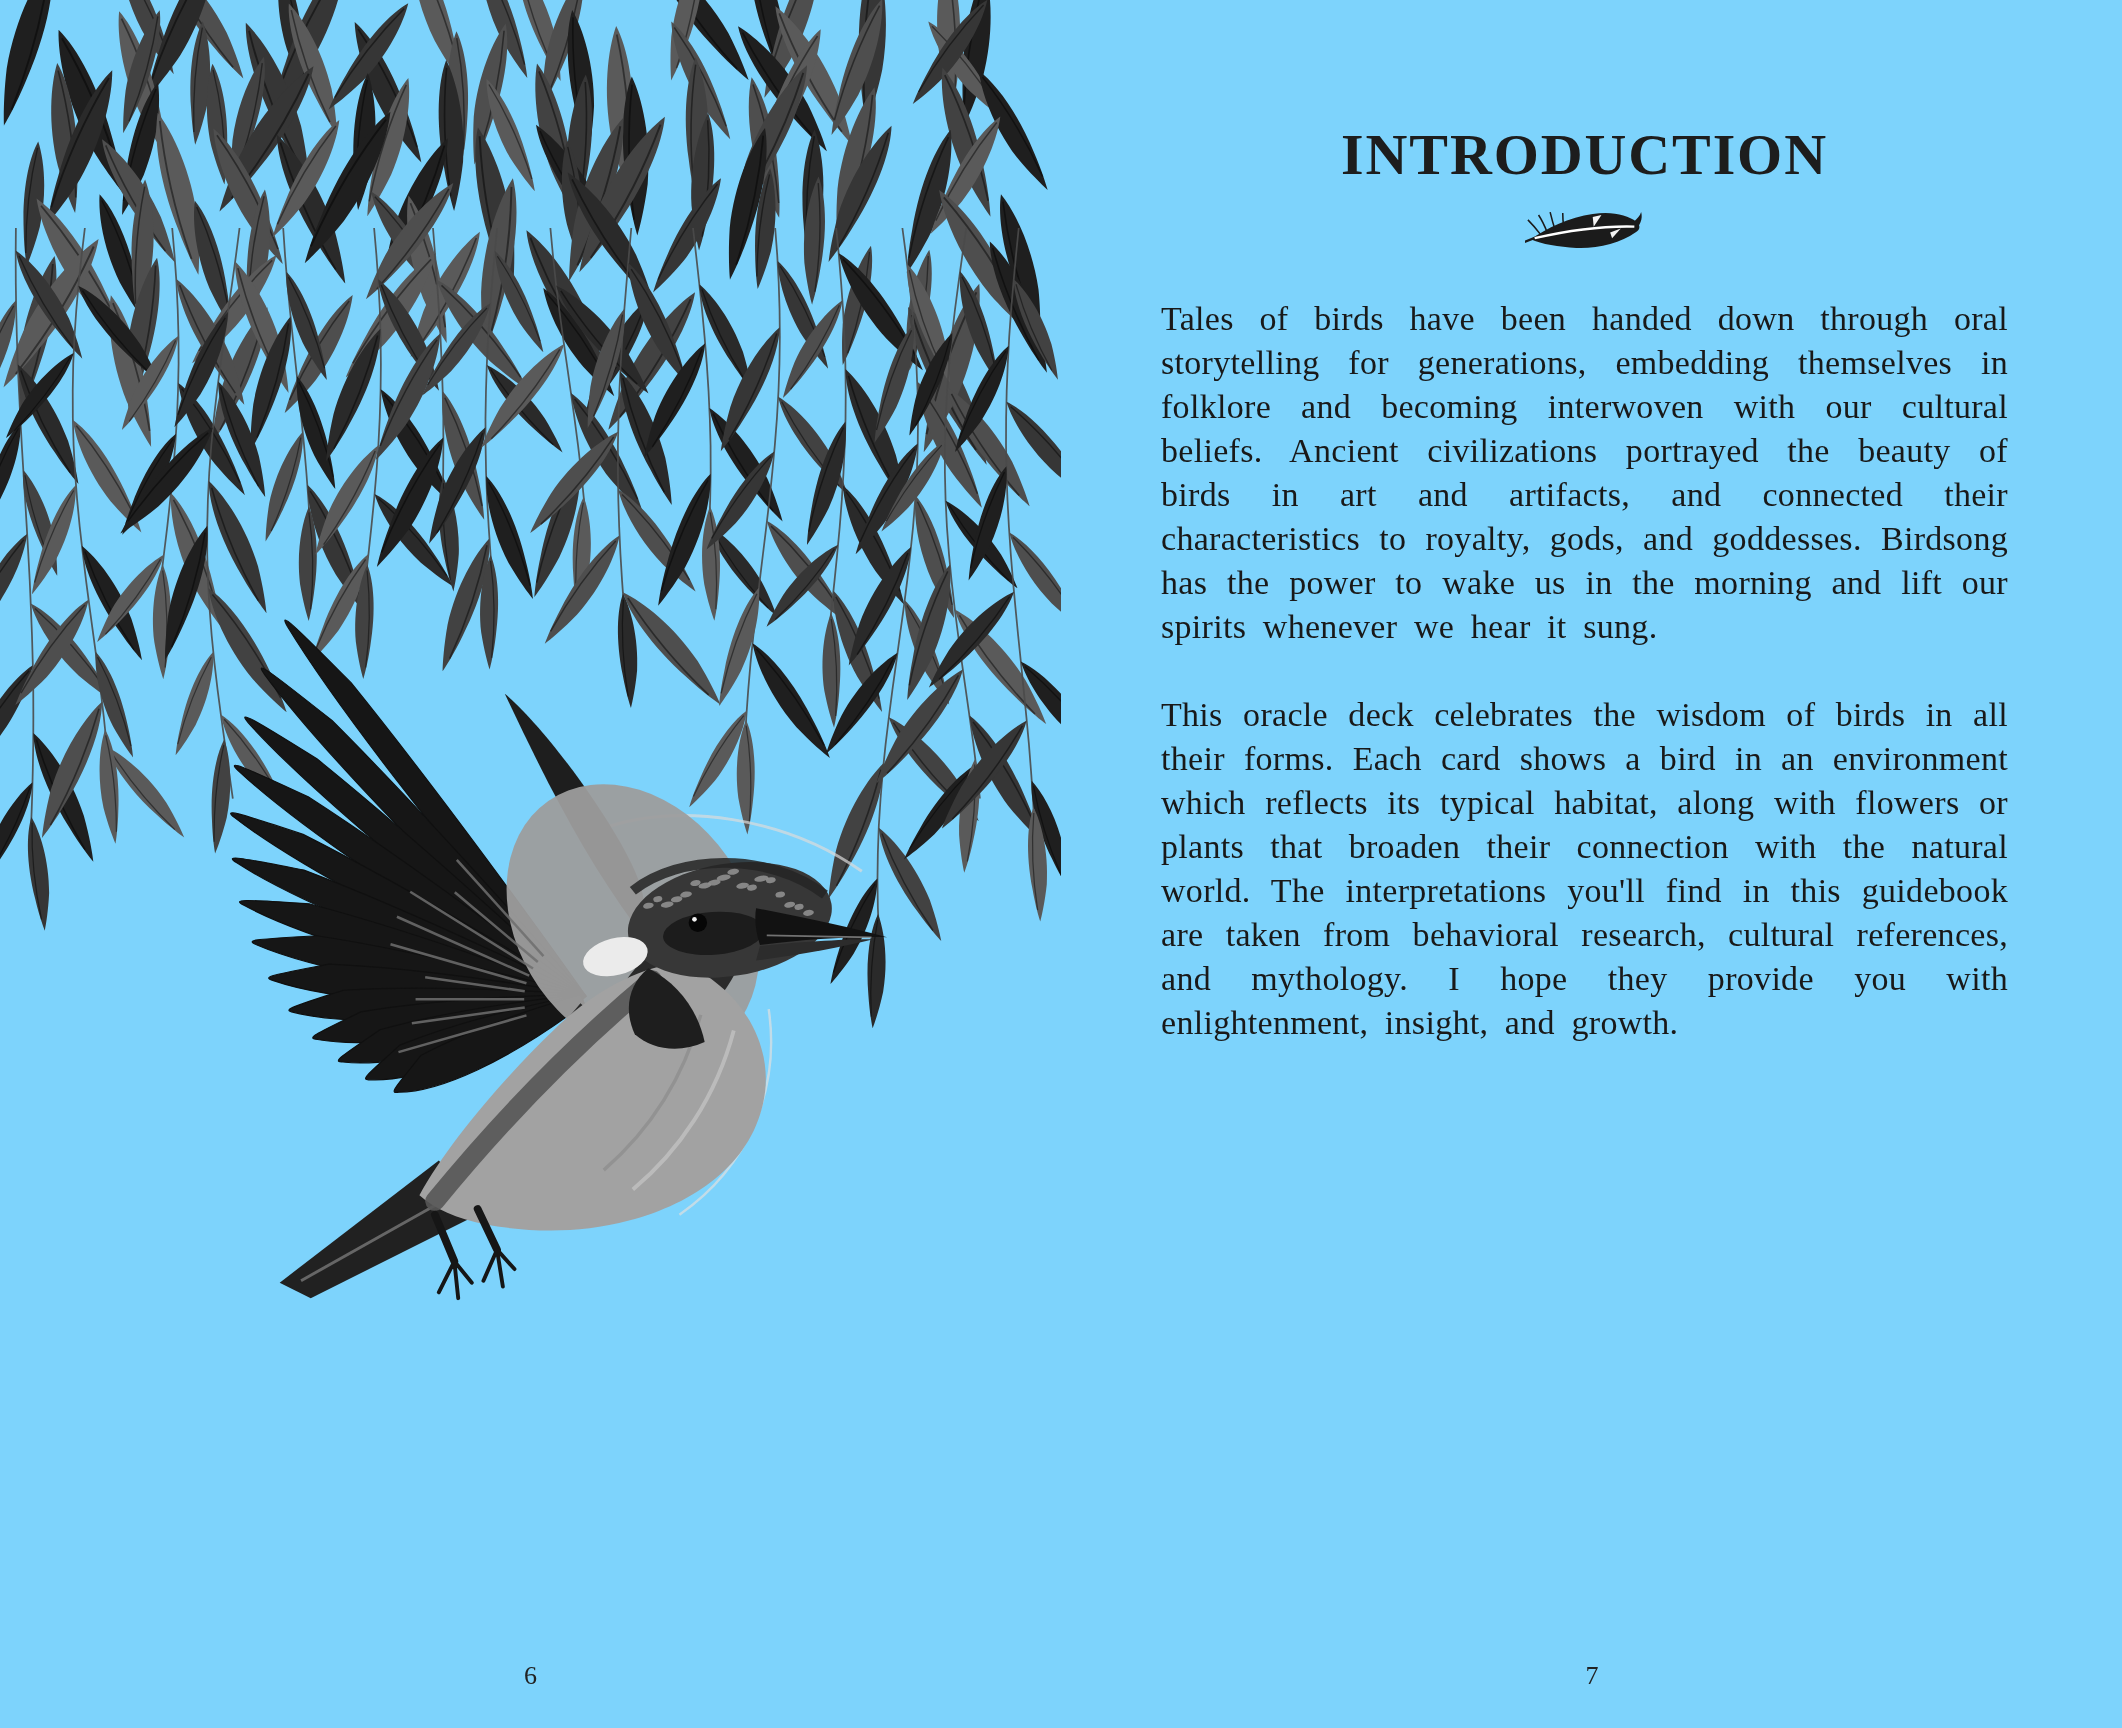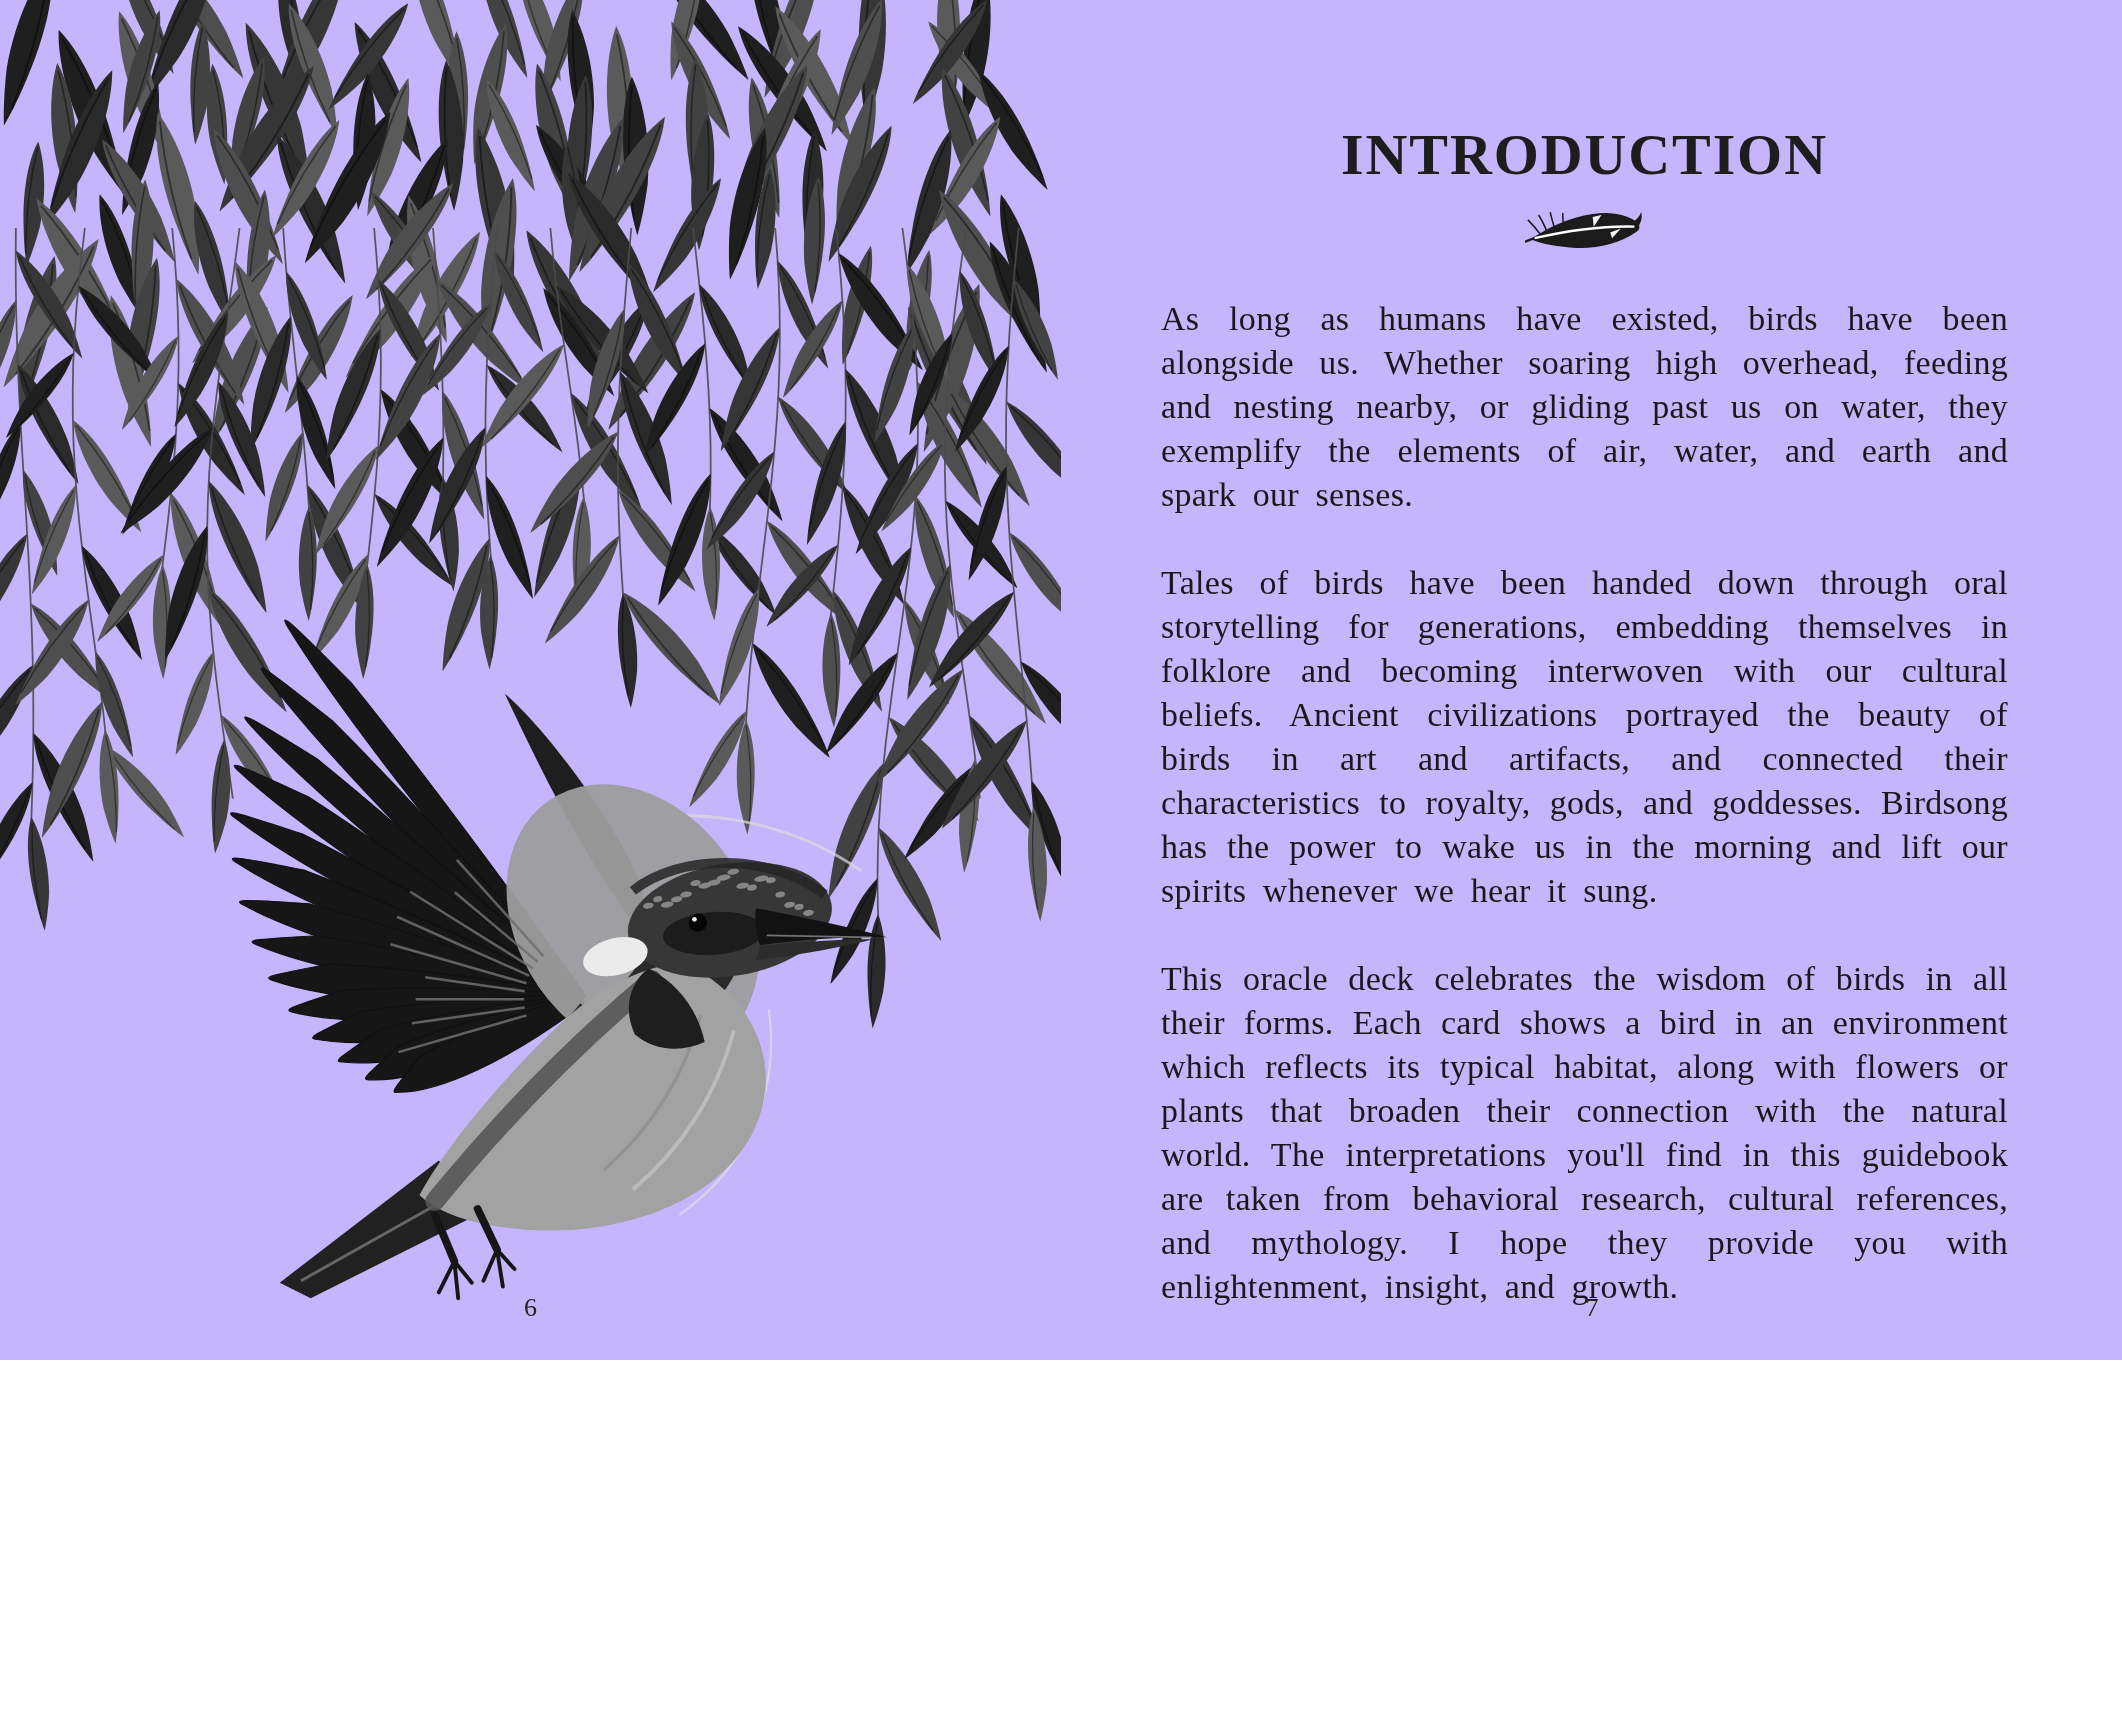--- a/index.html
+++ b/index.html
@@ -2,21 +2,21 @@
 <html><head>
 <meta charset="utf-8">
 <style>
   html,body{margin:0;padding:0;}
   body{
     width:2122px;height:1728px;background:#ffffff;
     font-family:"Liberation Serif", serif;color:#1a1a1a;
     -webkit-font-smoothing:antialiased;
   }
   .spread{position:relative;width:2122px;height:1728px;overflow:hidden;background:#ffffff;}
-  .page{position:absolute;top:0;height:1360px;background:#c4b5fd;}
+  .page{position:absolute;top:0;height:1728px;background:#7dd3fc;}
   .page-left{left:0;width:1061px;}
   .page-right{left:1061px;width:1062px;}
   .illu{position:absolute;left:0;top:0;width:1061px;height:1728px;display:block;}
   .text-col{position:absolute;left:100px;top:124px;width:847px;}
   h1.chapter-title{
     margin:0;font-size:58px;line-height:62px;font-weight:700;
     text-align:center;letter-spacing:1.9px;color:#1d1d1d;
     font-family:"Liberation Serif", serif;
   }
   .ornament{height:47px;margin-top:21.3px;text-align:center;}
@@ -666,21 +666,20 @@
         <svg width="120" height="47" viewBox="0 0 124 48" xmlns="http://www.w3.org/2000/svg">
           <path d="M6,33 C22,22 46,10 70,7 C90,4 106,8 115,15 C119,18 120,23 114,26 C99,37 74,43 53,42 C35,41 17,38 6,33 Z" fill="#1b1b1b"></path>
           <path d="M111,16 C116,12 119,9 120,5 C122,12 119,20 112,24 Z" fill="#1b1b1b"></path>
           <path d="M16,28 C10,20 6,16 3,13 M23,26 C19,16 16,11 14,8 M31,23 C28,14 27,9 26,5 M40,20 C39,13 39,9 39,6" stroke="#1b1b1b" stroke-width="1.6" fill="none"></path>
           <path d="M-1,36 L14,30" stroke="#1b1b1b" stroke-width="2.5"></path>
           <path d="M10,32 C36,26 76,19 113,20" stroke="#ffffff" stroke-width="2.4" fill="none"></path>
           <path d="M70,10 L79,8 L71,20 Z" fill="#ffffff" opacity="0.95"></path>
           <path d="M88,26 L99,22 L90,32 Z" fill="#ffffff" opacity="0.95"></path>
         </svg>
       </div>
-      <p class="body-p">As long as humans have existed, birds have been alongside us. Whether soaring high overhead, feeding and nesting nearby, or gliding past us on water, they exemplify the elements of air, water, and earth and spark our senses.</p>
       <p class="body-p">Tales of birds have been handed down through oral storytelling for generations, embedding themselves in folklore and becoming interwoven with our cultural beliefs. Ancient civilizations portrayed the beauty of birds in art and artifacts, and connected their characteristics to royalty, gods, and goddesses. Birdsong has the power to wake us in the morning and lift our spirits whenever we hear it sung.</p>
       <p class="body-p">This oracle deck celebrates the wisdom of birds in all their forms. Each card shows a bird in an environment which reflects its typical habitat, along with flowers or plants that broaden their connection with the natural world. The interpretations you'll find in this guidebook are taken from behavioral research, cultural references, and mythology. I hope they provide you with enlightenment, insight, and growth.</p>
     </div>
     <div class="pagenum">7</div>
   </section>
 
 </div>
 
 
 </body></html>

